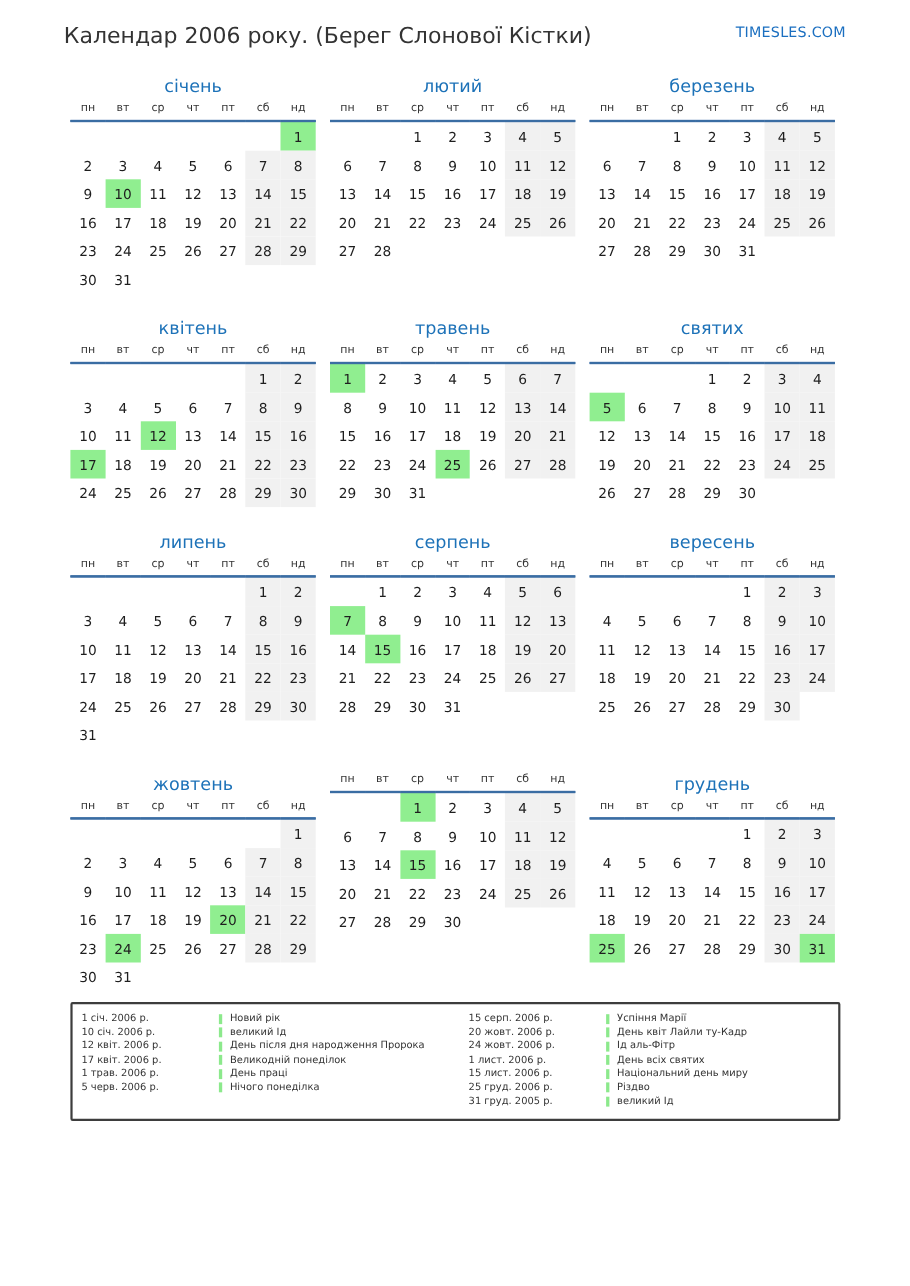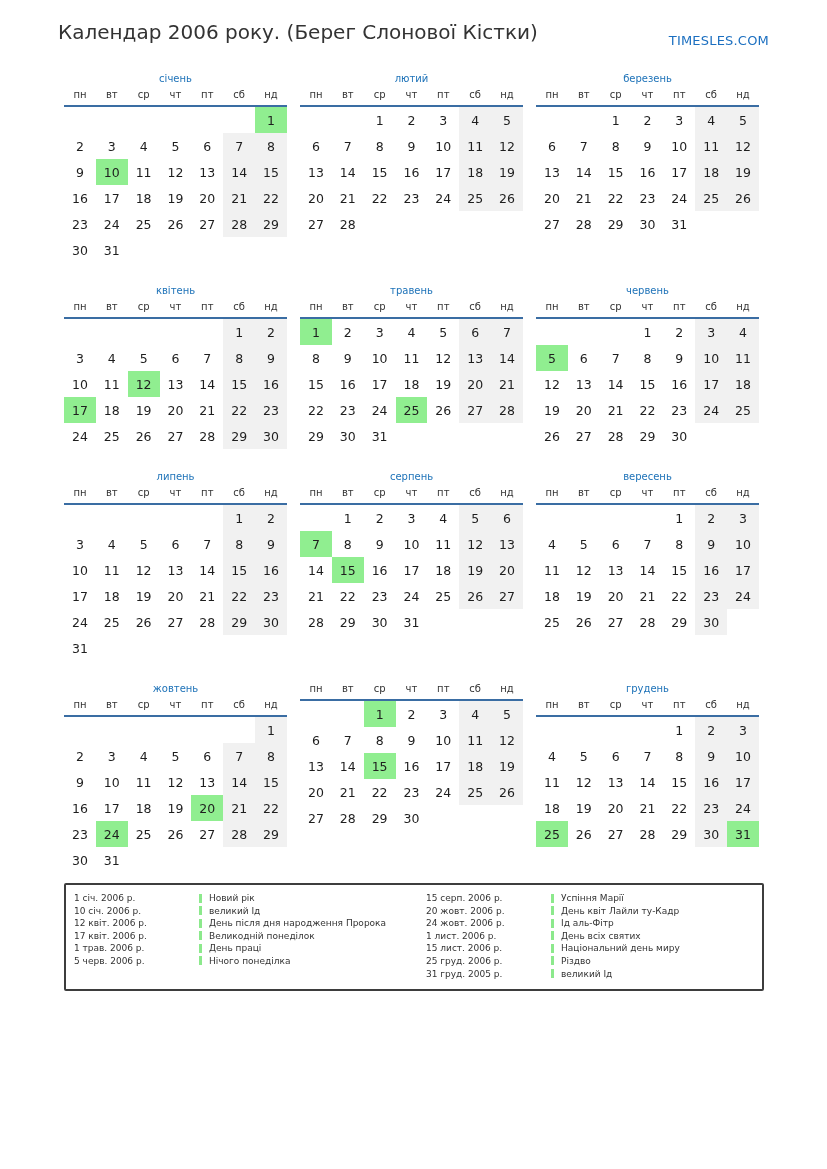--- a/index.html
+++ b/index.html
@@ -3,27 +3,27 @@
 <meta charset="utf-8">
 <style>
   html,body { margin:0; padding:0; }
   body {
     width:827px; height:1169px; background:#ffffff; overflow:hidden;
     font-family:"DejaVu Sans", "Liberation Sans", sans-serif;
   }
   .header { display:flex; justify-content:space-between; align-items:flex-start;
     padding:20px 58px 0 58px; }
   .page-title { font-size:20px; color:#333333; }
-  .site-link { font-size:13px; color:#1b6fc0; text-decoration:none; margin-top:13px; letter-spacing:0.2px; }
+  .site-link { font-size:13px; color:#1b6fc0; text-decoration:none; margin-top:3px; letter-spacing:0.2px; }
 
   .cal-grid { margin:25px 0 0 64px; display:grid;
     grid-template-columns:repeat(3,223px); column-gap:13px; row-gap:22px;
     align-items:start; }
   .month {}
-  .mtitle { text-align:center; color:#1d72b8; font-size:10px; margin-bottom:5px; }
+  .mtitle { text-align:center; color:#1d72b8; font-size:16px; margin-bottom:5px; }
   .month table { border-collapse:collapse; table-layout:fixed; width:223px; }
   .month th { font-size:10px; font-weight:normal; color:#333333;
     padding:0 0 5px 0; border-bottom:2px solid #3a6da3; }
   .month td { height:24px; text-align:center; font-size:12.5px; color:#1e1e1e; }
   .month td.wk { background:#f1f1f1; }
   .month td.hl { background:#90ee90; }
 
   .legend { margin:10px 0 0 64px; width:700px; box-sizing:border-box;
     border:2px solid #3d3d3d; border-radius:2px;
     padding:7px 0 9px 8px; display:flex; }
@@ -361,21 +361,21 @@
             <td>31</td>
             <td></td>
             <td></td>
             <td></td>
             <td></td>
           </tr>
         </tbody>
       </table>
     </div>
     <div class="month">
-      <div class="mtitle">червень</div>
+      <div class="mtitle">святих</div>
       <table>
         <thead>
           <tr>
             <th>пн</th>
             <th>вт</th>
             <th>ср</th>
             <th>чт</th>
             <th>пт</th>
             <th>сб</th>
             <th>нд</th>

